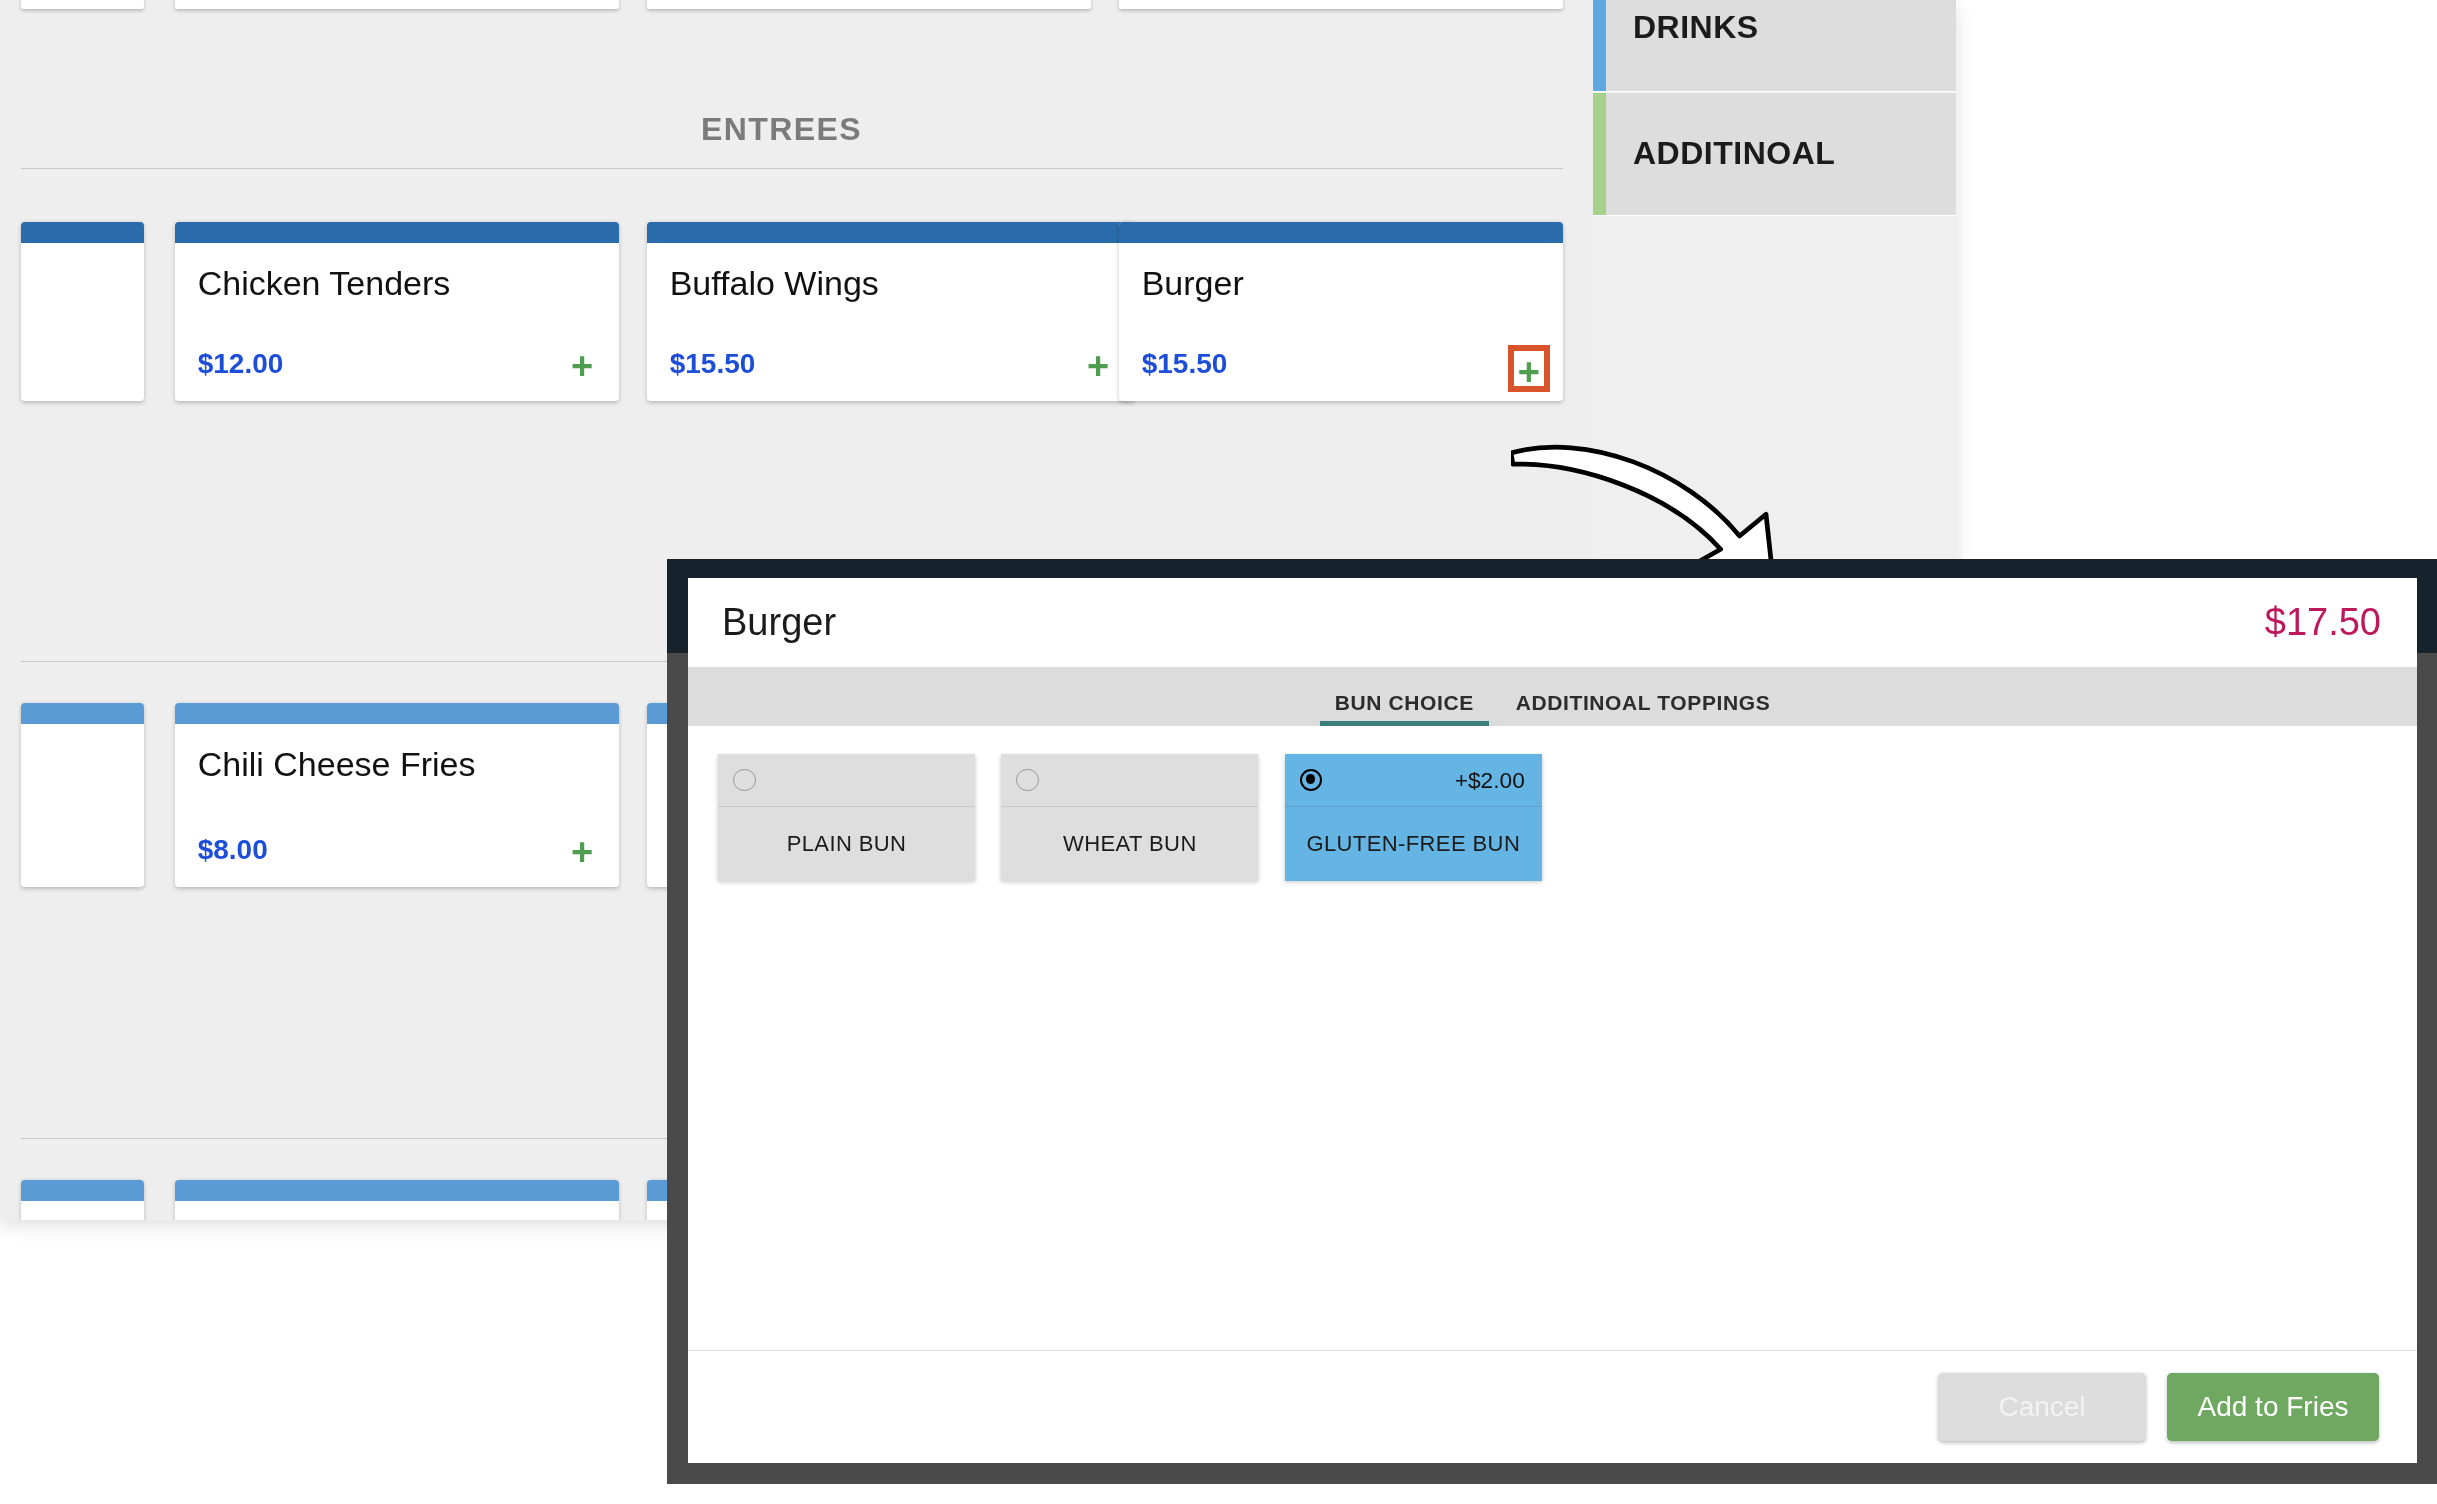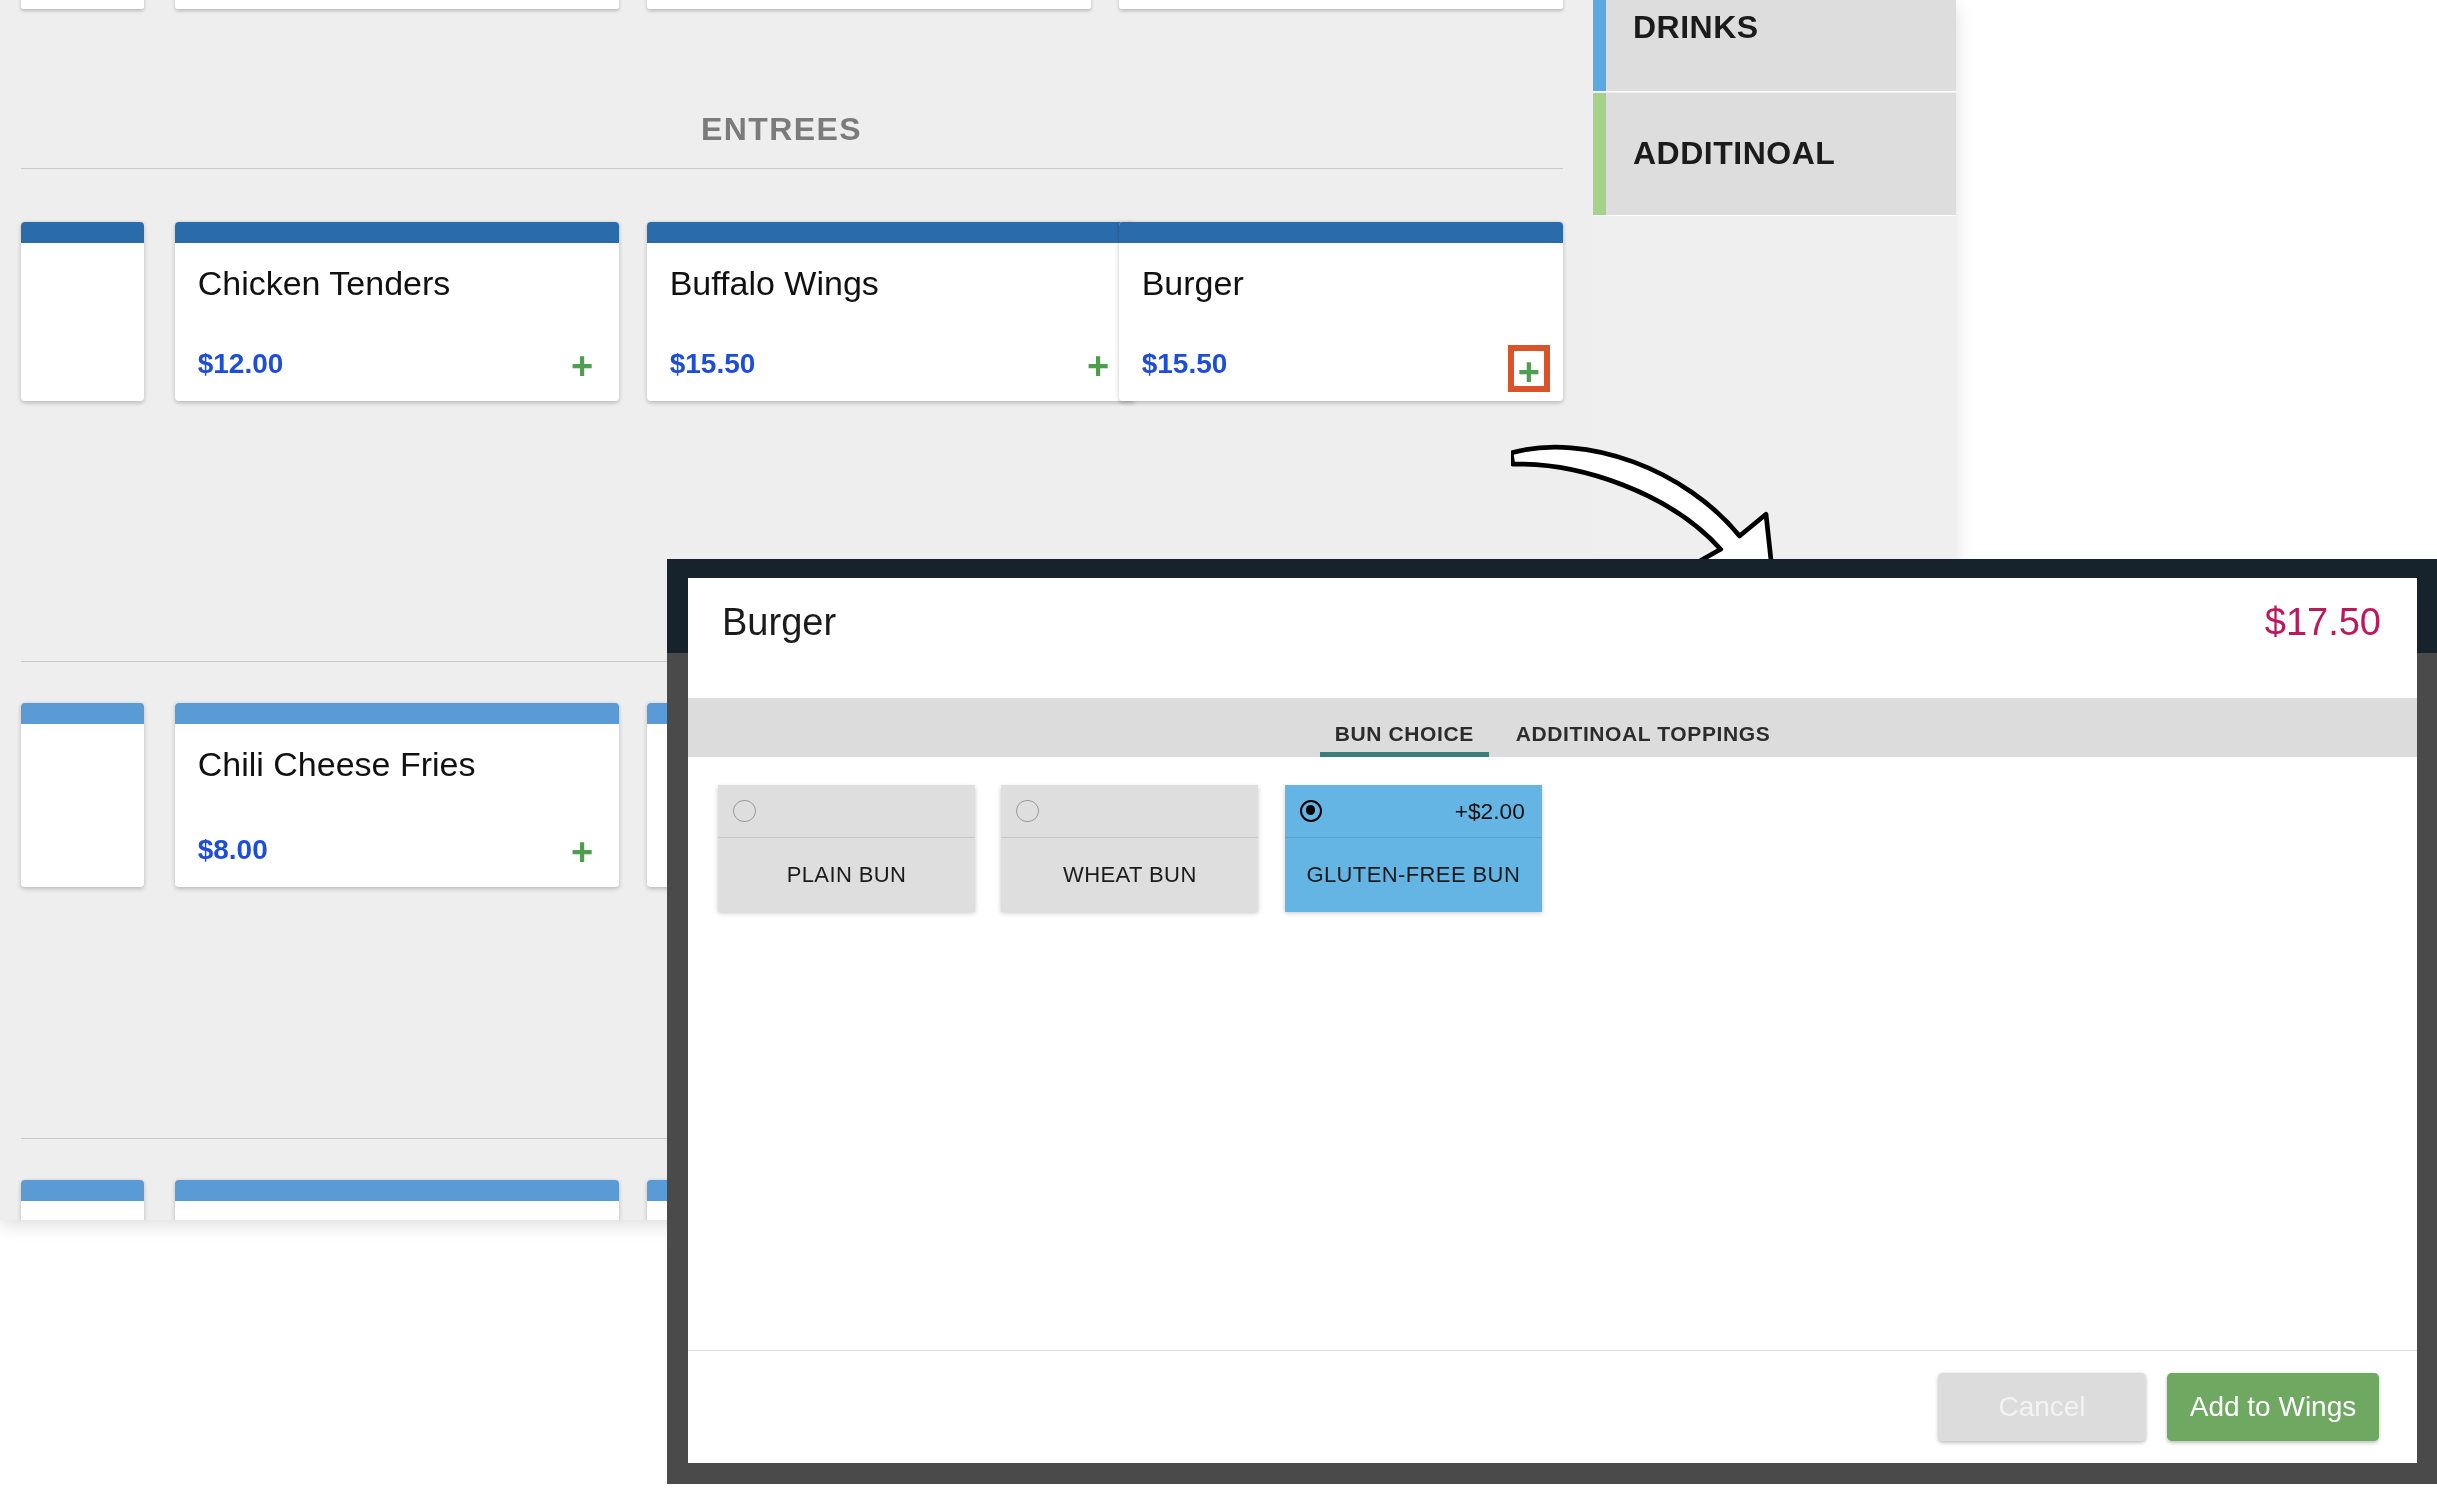--- a/index.html
+++ b/index.html
@@ -203,21 +203,20 @@
 
   #modal-tabbar {
     position: relative;
     height: 59px;
     flex: none;
     background: #dcdcdc;
     display: flex;
     align-items: flex-end;
     justify-content: center;
     gap: 4px;
-    margin-top: 31px;
   }
   .tab {
     position: relative;
     font-size: 21px;
     font-weight: bold;
     letter-spacing: 0.6px;
     color: #2c2c2c;
     padding: 0 19px 11.3px 19px;
     cursor: pointer;
     background: transparent;
@@ -470,20 +469,20 @@
               <span class="option-upcharge">+$2.00</span>
             </div>
             <div class="option-label">GLUTEN-FREE BUN</div>
           </div>
 
         </div>
       </div>
 
       <div id="modal-footer">
         <button class="btn" id="btn-cancel">Cancel</button>
-        <button class="btn" id="btn-add">Add to Wings</button>
+        <button class="btn" id="btn-add">Add to Fries</button>
       </div>
 
     </div>
   </div>
 
 </div>
 
 
 </body></html>

